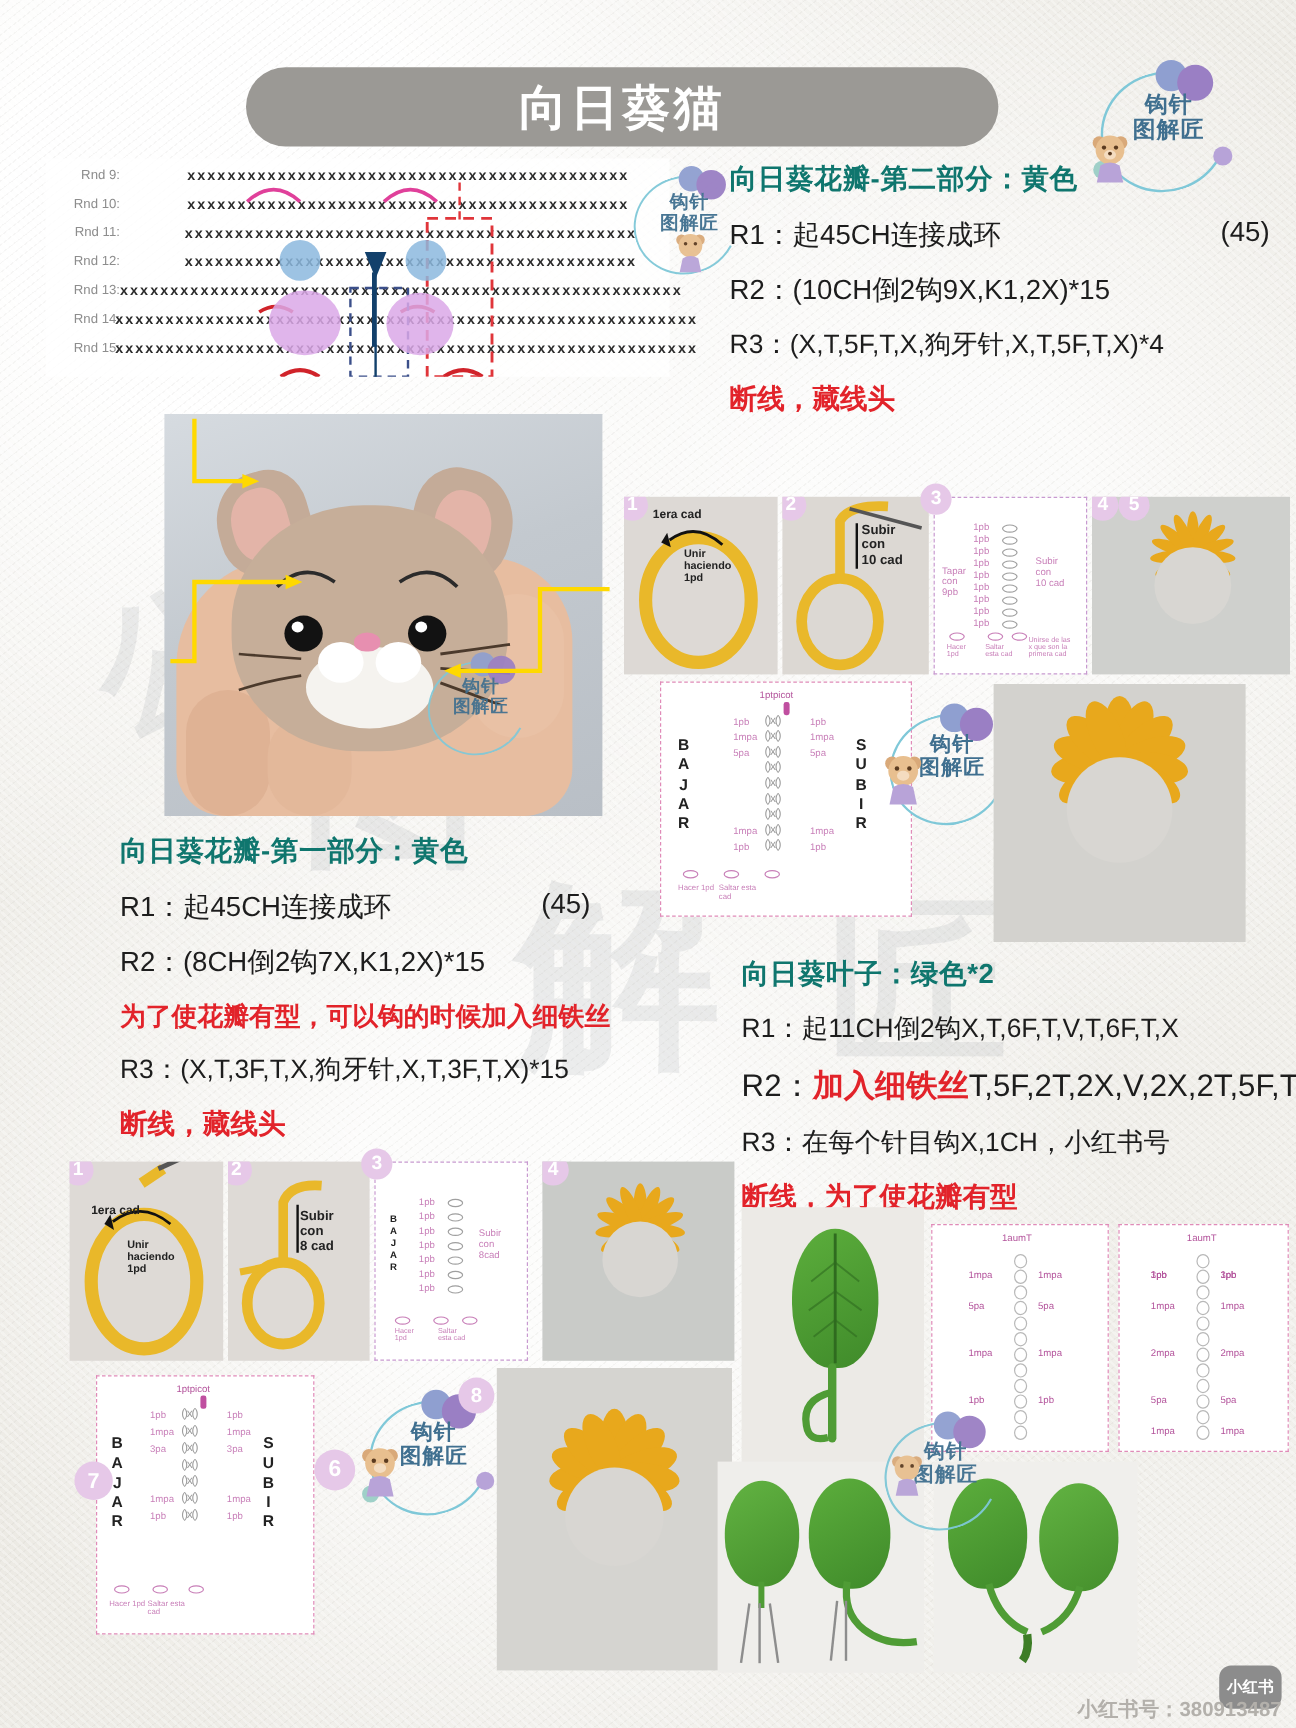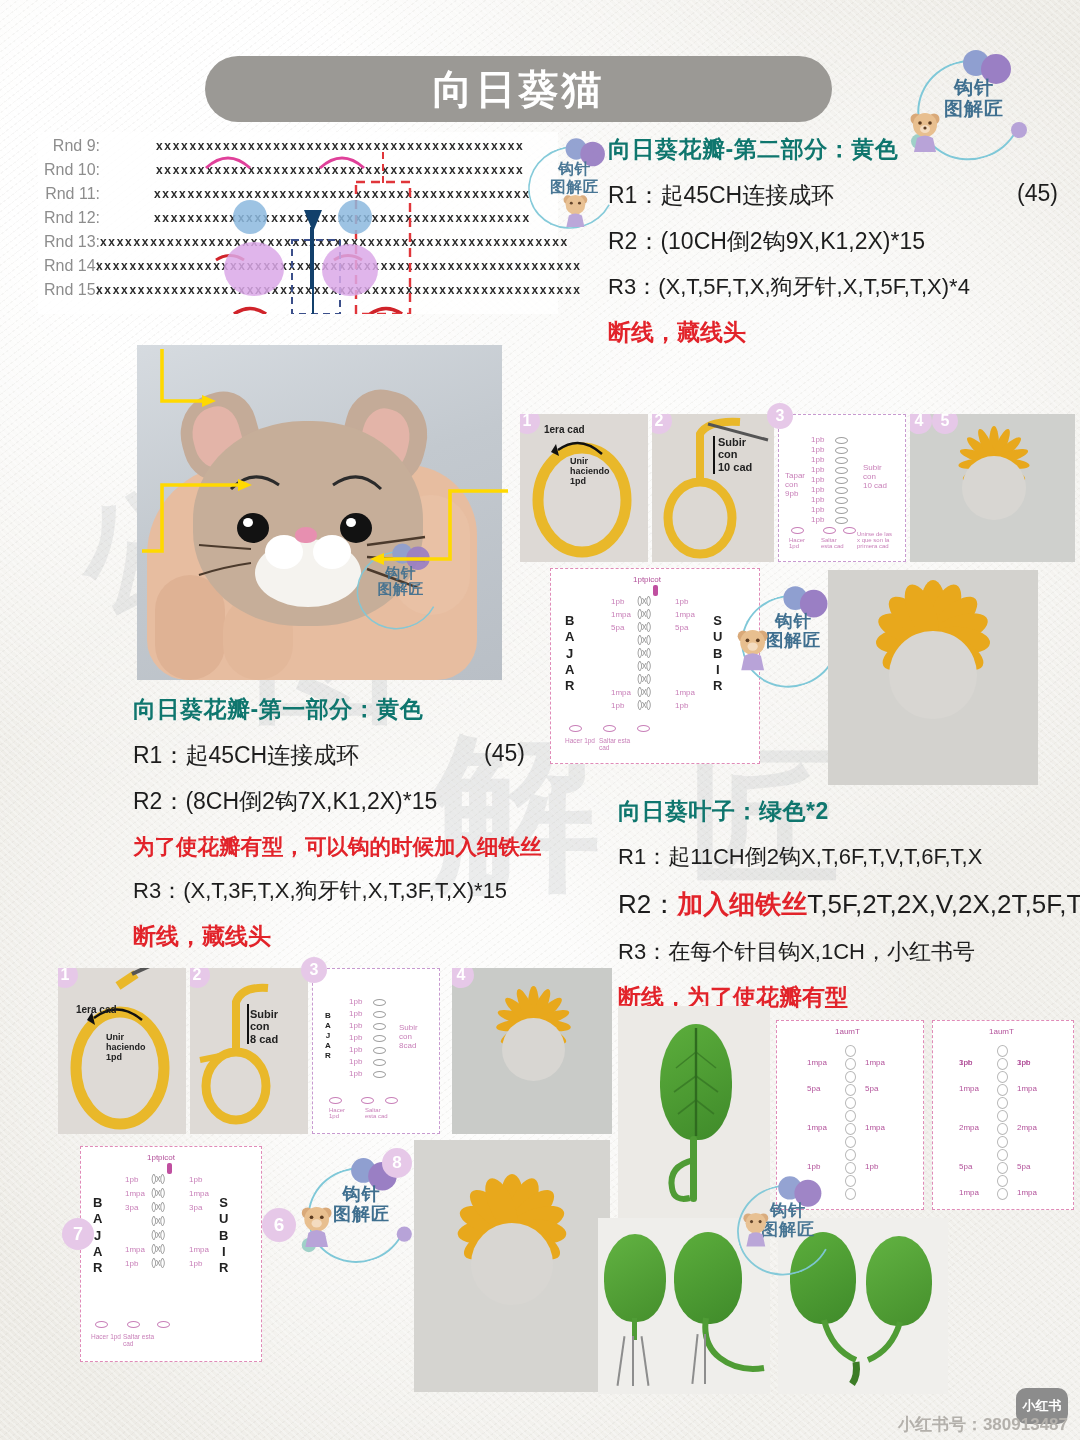--- a/index.html
+++ b/index.html
@@ -45,21 +45,21 @@
   .logo .ball { position:absolute; border-radius:50%; }
   .logo .b1 { width:26px;height:26px; background:#8f9fd0; left:58px; top:-2px; }
   .logo .b2 { width:30px;height:30px; background:#9a7fc4; left:76px; top:2px; }
   .logo .b3 { width:16px;height:16px; background:#b7a3d8; left:106px; top:70px; }
   .logo .b4 { width:15px;height:15px; background:#9fd0c8; left:6px; top:82px; }
   .logo .bear { position:absolute; left:2px; top:56px; width:42px; height:48px; }
 
   
   .rounds { position:absolute; left:38px; top:132px; width:520px; height:182px; background: rgba(255,255,255,.78); }
   .rnd-row { position:absolute; height:20px; display:flex; align-items:center; white-space:nowrap; }
-  .rnd-lab { color:#8d8d8d; font-size:16px; width:62px; text-align:right; margin-right:6px; flex:none; }
+  .rnd-lab { color:#8d8d8d; font-size:11px; width:62px; text-align:right; margin-right:6px; flex:none; }
   .rnd-x { color:#2b2b2b; font-size:12px; font-weight:bold; letter-spacing:1.7px; }
   .ov { position:absolute; pointer-events:none; }
   .blob { border-radius:50%; }
 
   
   .tb { position:absolute; }
   .tb .h { font-size:23px; font-weight:bold; color:#0f766e; letter-spacing:.5px; }
   .tb .ln { font-size:23px; color:#1d1d1d; margin-top:15px; white-space:nowrap; }
   .tb .red { color:#e2232a; font-weight:bold; }
   .tb .cnt { float:right; }
@@ -442,21 +442,21 @@
       <div class="pet" style="width: 26px; height: 57.3px; background: rgb(232, 168, 28); left: 82px; top: 0px; transform-origin: 50% 100%; transform: rotate(216deg);"></div>
       <div class="pet" style="width: 26px; height: 57.3px; background: rgb(232, 168, 28); left: 82px; top: 0px; transform-origin: 50% 100%; transform: rotate(240deg);"></div>
       <div class="pet" style="width: 26px; height: 57.3px; background: rgb(232, 168, 28); left: 82px; top: 0px; transform-origin: 50% 100%; transform: rotate(264deg);"></div>
       <div class="pet" style="width: 26px; height: 57.3px; background: rgb(232, 168, 28); left: 82px; top: 0px; transform-origin: 50% 100%; transform: rotate(288deg);"></div>
       <div class="pet" style="width: 26px; height: 57.3px; background: rgb(232, 168, 28); left: 82px; top: 0px; transform-origin: 50% 100%; transform: rotate(312deg);"></div>
       <div class="pet" style="width: 26px; height: 57.3px; background: rgb(232, 168, 28); left: 82px; top: 0px; transform-origin: 50% 100%; transform: rotate(336deg);"></div>
       <div class="fcore" style="left: 51.3px; top: 51.3px; width: 87.4px; height: 87.4px;"></div>
     </div>
 </div>
 
-<div class="tb" style="left:100px;top:694px;width:520px;margin-left:33px;">
+<div class="tb" style="left:100px;top:694px;width:520px;">
   <div class="h">向日葵花瓣-第一部分：黄色</div>
   <div class="ln" style="width:392px;">
     <span>R1：</span><span>起45CH连接成环</span><span class="cnt">(45)</span>
   </div>
   <div class="ln">
     <span>R2：</span><span>(8CH倒2钩7X,K1,2X)*15</span>
   </div>
   <div class="ln red" style="font-size:21.5px;">为了使花瓣有型，可以钩的时候加入细铁丝</div>
   <div class="ln" style="font-size:22px;">
     <span>R3：</span><span>(X,T,3F,T,X,狗牙针,X,T,3F,T,X)*15</span>

